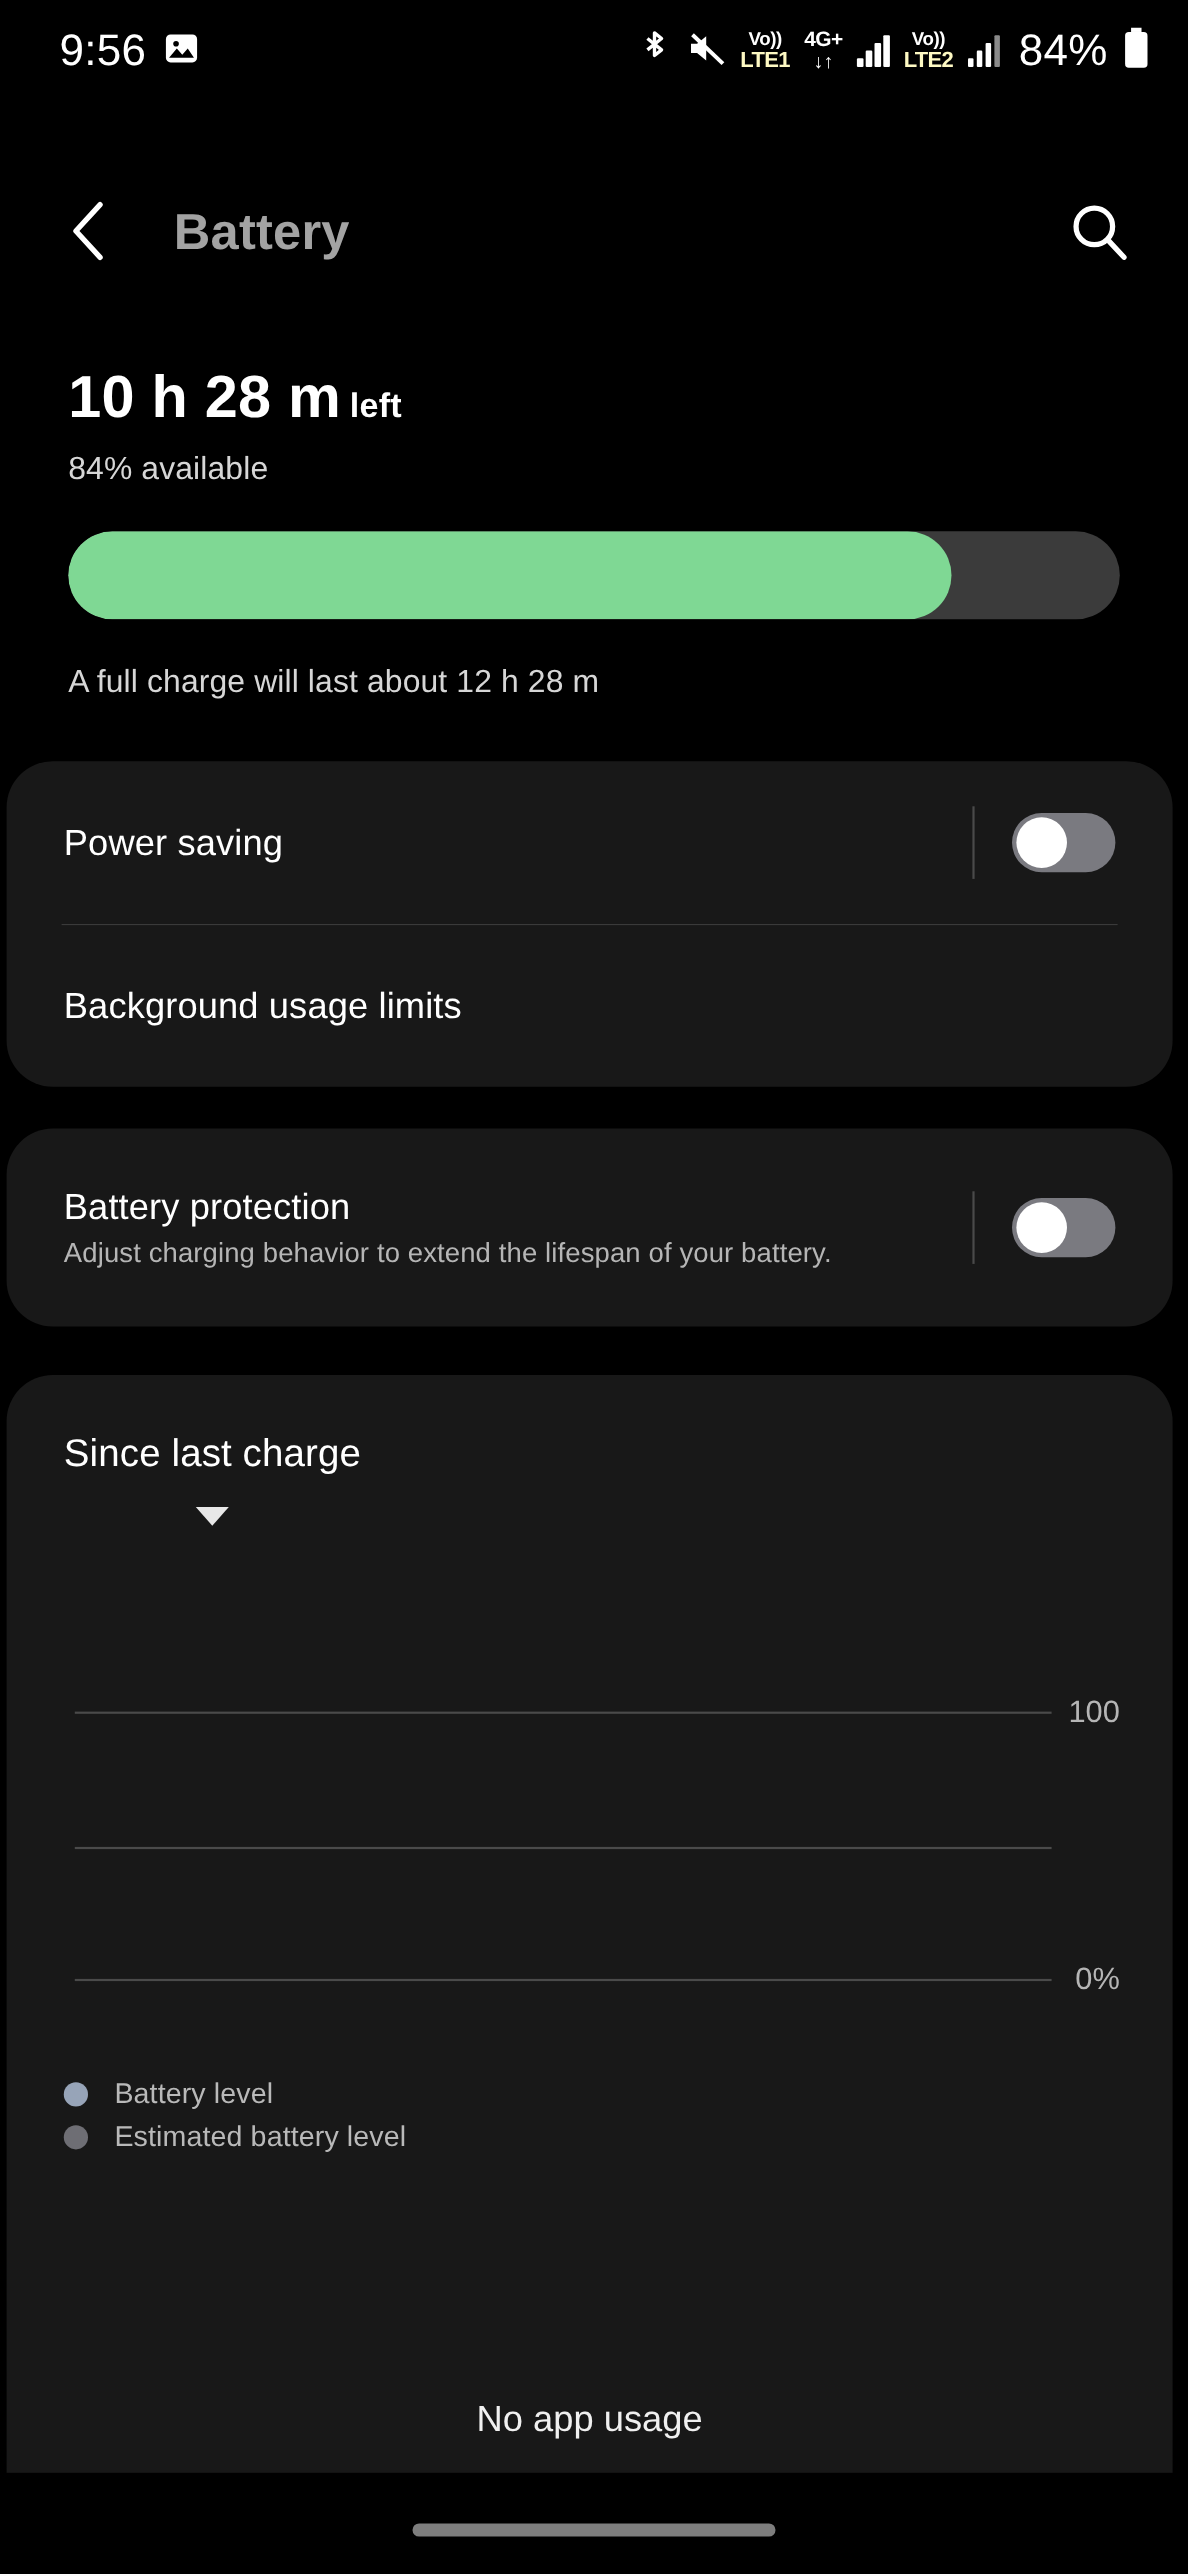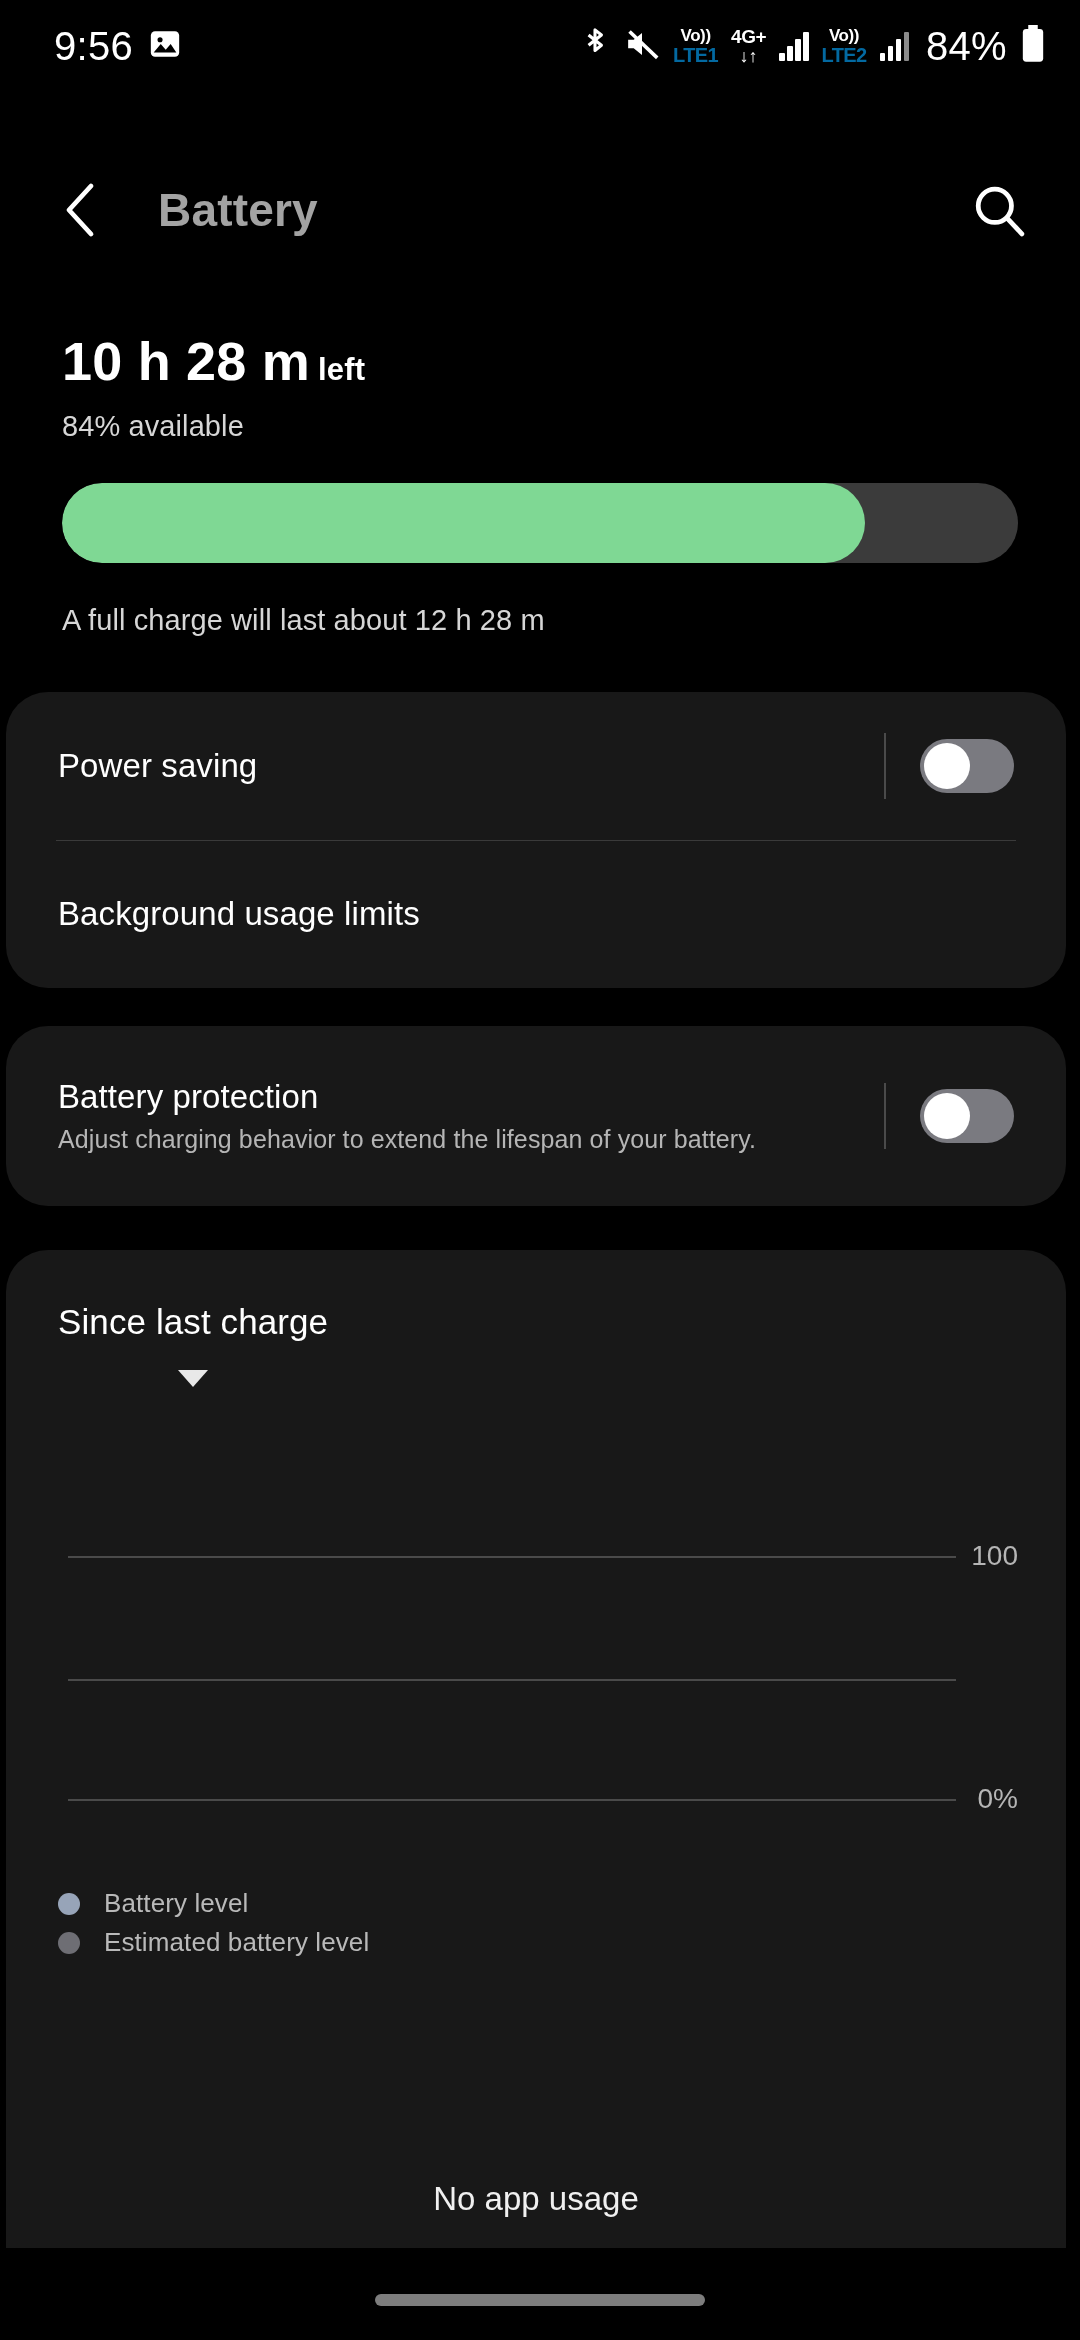--- a/index.html
+++ b/index.html
@@ -18,21 +18,21 @@
     padding:0 34px 0 54px;
   }
   .sb-left { display:flex; align-items:center; gap:15px; }
   .sb-clock { color:#fff; font-size:40px; letter-spacing:0.3px; }
   .sb-right { display:flex; align-items:center; gap:13px;text-decoration:underline; }
   .sb-pct { color:#fff; font-size:40px; margin-left:4px; letter-spacing:0.3px; }
 
   .ico { display:inline-block; vertical-align:middle; }
   .volte { display:flex; flex-direction:column; align-items:center; line-height:1; }
   .volte span:first-child { font-size:17px; font-weight:bold; color:#fff; letter-spacing:-0.4px;}
-  .volte span:last-child { font-size:20px; font-weight:bold; color:#0369a1; letter-spacing:-0.6px; margin-top:1px;}
+  .volte span:last-child { font-size:20px; font-weight:bold; color:#fef9c3; letter-spacing:-0.6px; margin-top:1px;}
   .net4g { display:flex; flex-direction:column; align-items:center; line-height:1; }
   .net4g span:first-child { font-size:19px; font-weight:bold; color:#fff; letter-spacing:-0.5px;}
   .net4g span:last-child { font-size:18px; font-weight:bold; color:#fff; margin-top:1px;}
 
   .bars { display:flex; align-items:flex-end; gap:2.5px; height:30px; }
   .bars i { display:block; width:5.5px; background:#fff; border-radius:1px; }
   .bars i:nth-child(1){ height:8px; }
   .bars i:nth-child(2){ height:15px; }
   .bars i:nth-child(3){ height:22px; }
   .bars i:nth-child(4){ height:29px; }

